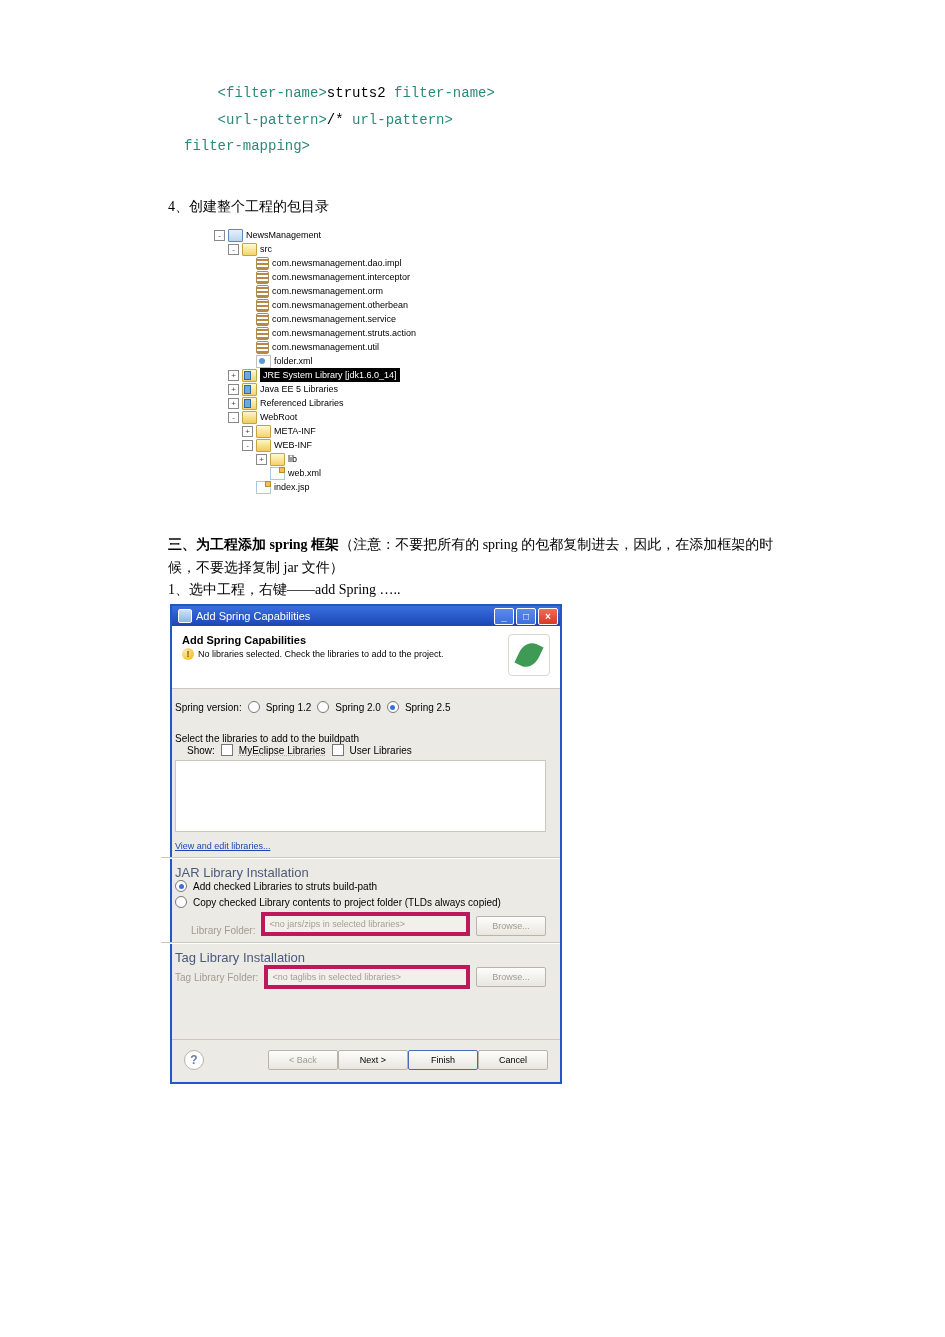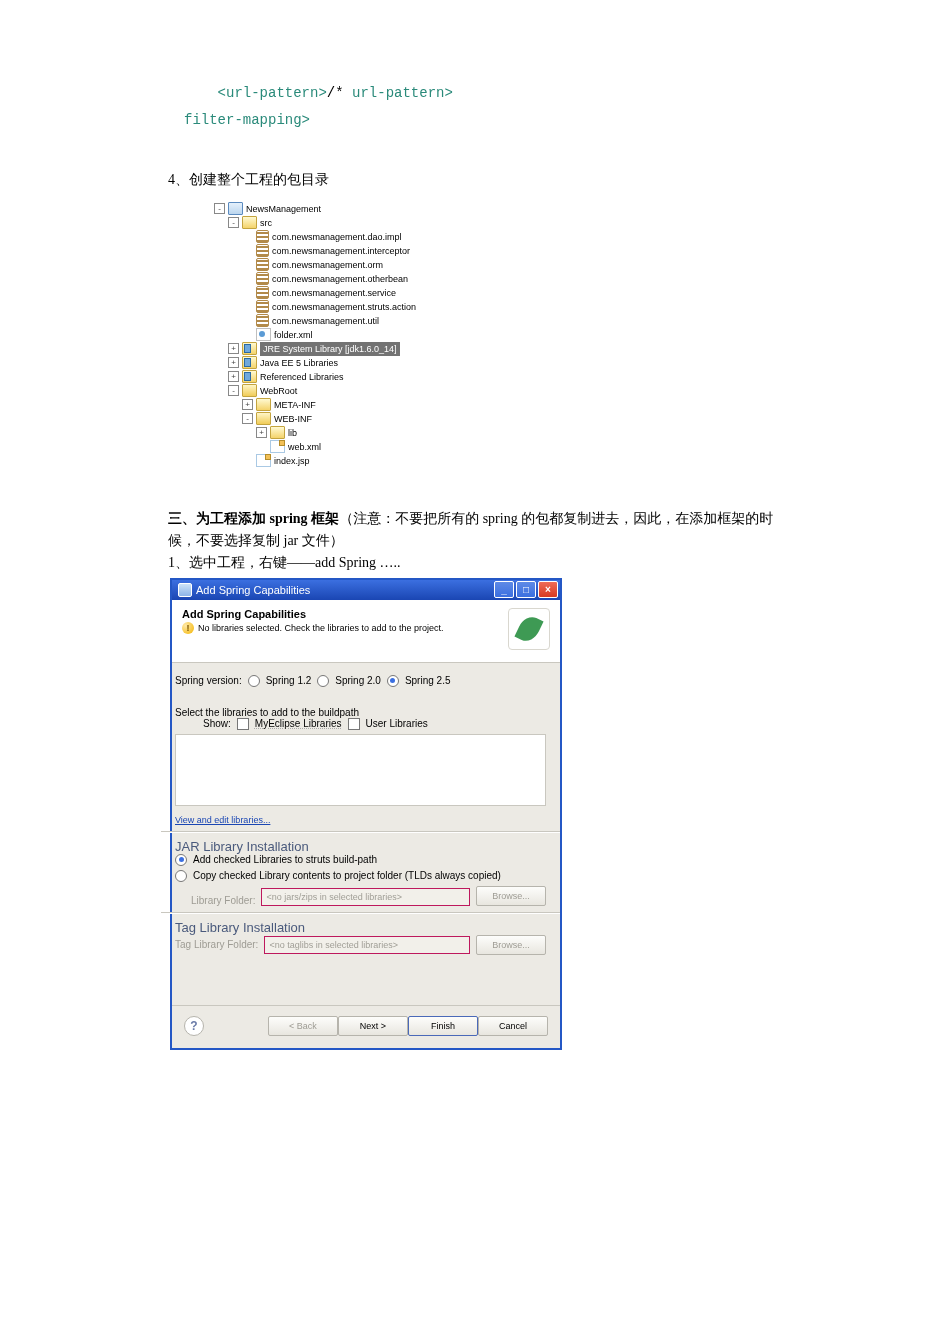--- a/index.html
+++ b/index.html
@@ -77,21 +77,21 @@
     background: repeating-linear-gradient(0deg,#b28a4a 0 2px,#fff 2px 4px);
     border:1px solid #b28a4a;
   }
   .ico-lib { background: linear-gradient(#fffad2,#f4d36a); border:1px solid #c4a43e; border-radius:1px; position:relative;}
   .ico-lib::after{content:"";position:absolute;left:1px;top:1px;width:5px;height:7px;background:#6fa8dc;border:1px solid #2b6aa3;}
   .ico-xml { background:#fff;border:1px solid #aac9e4; position:relative;}
   .ico-xml::after { content:""; position:absolute; right:-1px; top:-1px; width:4px;height:4px;background:#f2c057;border:1px solid #b58d2b;}
   .ico-struts { background:#fff;border:1px solid #c0c0c0; position:relative;}
   .ico-struts::after{content:"";position:absolute;left:2px;top:2px;width:6px;height:6px;background:#5b9bd5;border-radius:50%;}
   .tree-sel {
-    background:#737373; color:#fff; padding:0 3px;
+    background:#000000; color:#fff; padding:0 3px;
   }
 
   .para {
     font-size: 14px;
     line-height: 1.6;
   }
   .bold { font-weight: bold; }
   .para2 { margin-bottom: 3px; }
 
   
@@ -145,21 +145,21 @@
   .chk { width:10px;height:10px;border:1px solid #777;background:#fff;display:inline-block;}
   .section-gap { height:16px; }
   .rule { height:0;border-top:1px solid #c9c7bf;border-bottom:1px solid #fff;margin:6px -14px;}
   .dotted-lbl { text-decoration: underline dotted #aaa; }
   .listarea {
     border:1px solid #c9c7bf; background:#fff; height:70px; margin:4px 0 8px 0;
   }
   .link { color:#1a46b3; text-decoration:underline; cursor:pointer; font-size:9px;}
   .group-title { color:#4a5a7c; font-size:13px; margin-top:4px;}
   .disabled-input {
-    flex:1;height:16px;border:1px solid #be185d;background:#f2f0ea;color:#a09e96;
+    flex:1;height:16px;border:4px solid #be185d;background:#f2f0ea;color:#a09e96;
     padding:0 4px;display:flex;align-items:center;font-size:9px;
   }
   .btn-flat {
     height:18px;border:1px solid #b6b4ac;background:linear-gradient(#fdfdfb,#e8e6df);
     padding:0 10px;display:flex;align-items:center;justify-content:center;font-size:9px;
     border-radius:2px;
     min-width:48px;
   }
   .btn-flat.dis { color:#9e9c94;}
   .dlg-footer {
@@ -174,20 +174,23 @@
     background:#fff;
   }
   .footer-btns { display:flex; }
 </style>
 </head>
 <body>
 
 <div class="page">
 
   <div class="code-block">
+    <div>
+      &nbsp;&nbsp;&nbsp;&nbsp;<span class="tag">&lt;filter-name&gt;</span><span class="text">struts2</span><span class="tag">  filter-name&gt;</span>
+    </div>
     <div>
       &nbsp;&nbsp;&nbsp;&nbsp;<span class="tag">&lt;url-pattern&gt;</span><span class="text">/*</span><span class="tag">  url-pattern&gt;</span>
     </div>
     <div>
       <span class="tag">filter-mapping&gt;</span>
     </div>
   </div>
 
   <div class="heading4">4、创建整个工程的包目录</div>
 
@@ -349,21 +352,21 @@
           <span>Spring 1.2</span>
         <span class="radio"></span>
           <span>Spring 2.0</span>
         <span class="radio sel"></span>
           <span>Spring 2.5</span>
       </div>
 
       <div class="section-gap"></div>
 
       <div>Select the libraries to add to the buildpath</div>
-      <div class="row" style="margin-left:28px;align-items:center;">
+      <div class="row" style="margin-left:12px;align-items:center;">
         <span>Show:</span>
         <span class="chk"></span>
           <span class="dotted-lbl">MyEclipse Libraries</span>
         <span class="chk"></span>
           <span>User Libraries</span>
       </div>
 
       <div class="listarea"></div>
 
       <span class="link">View and edit libraries...</span>

